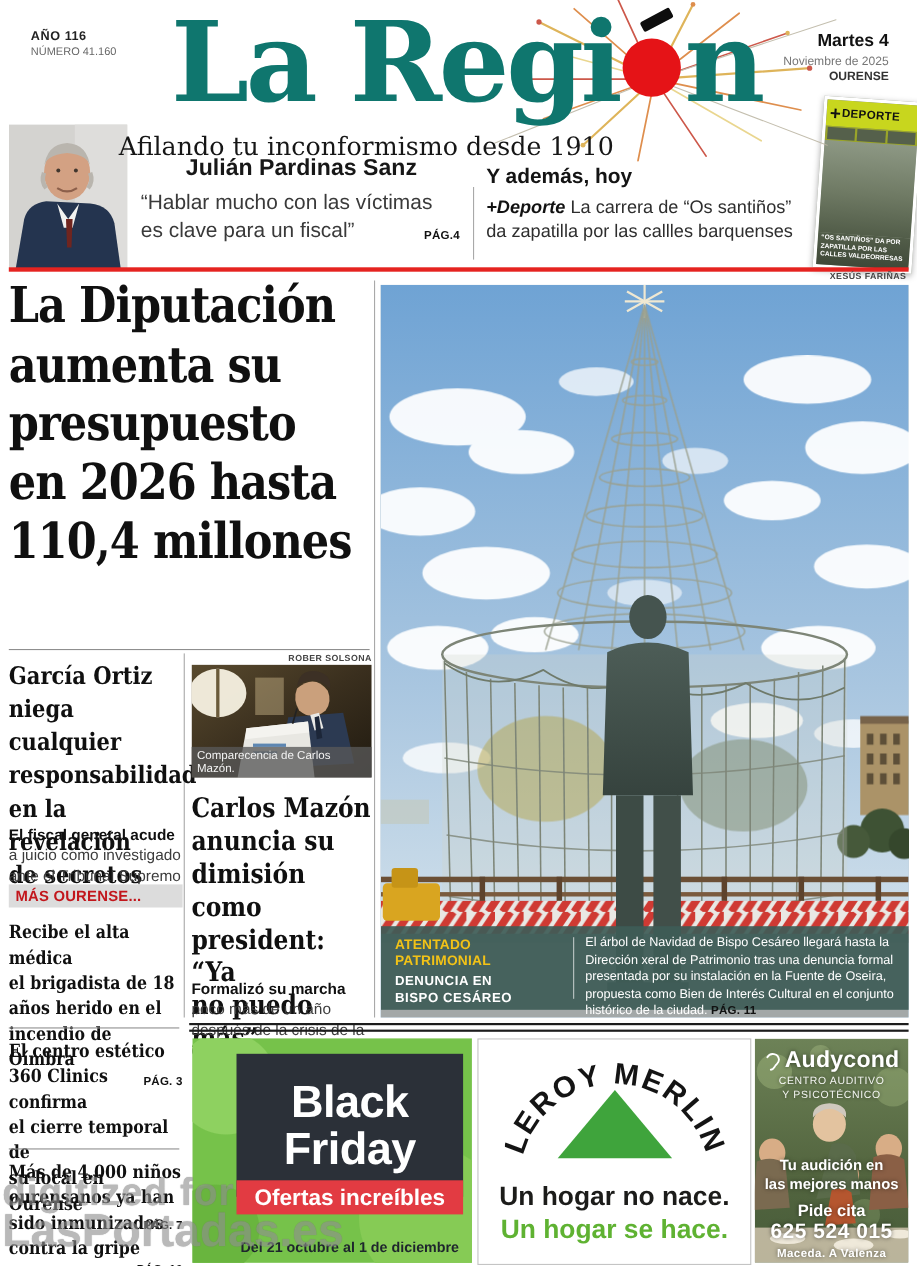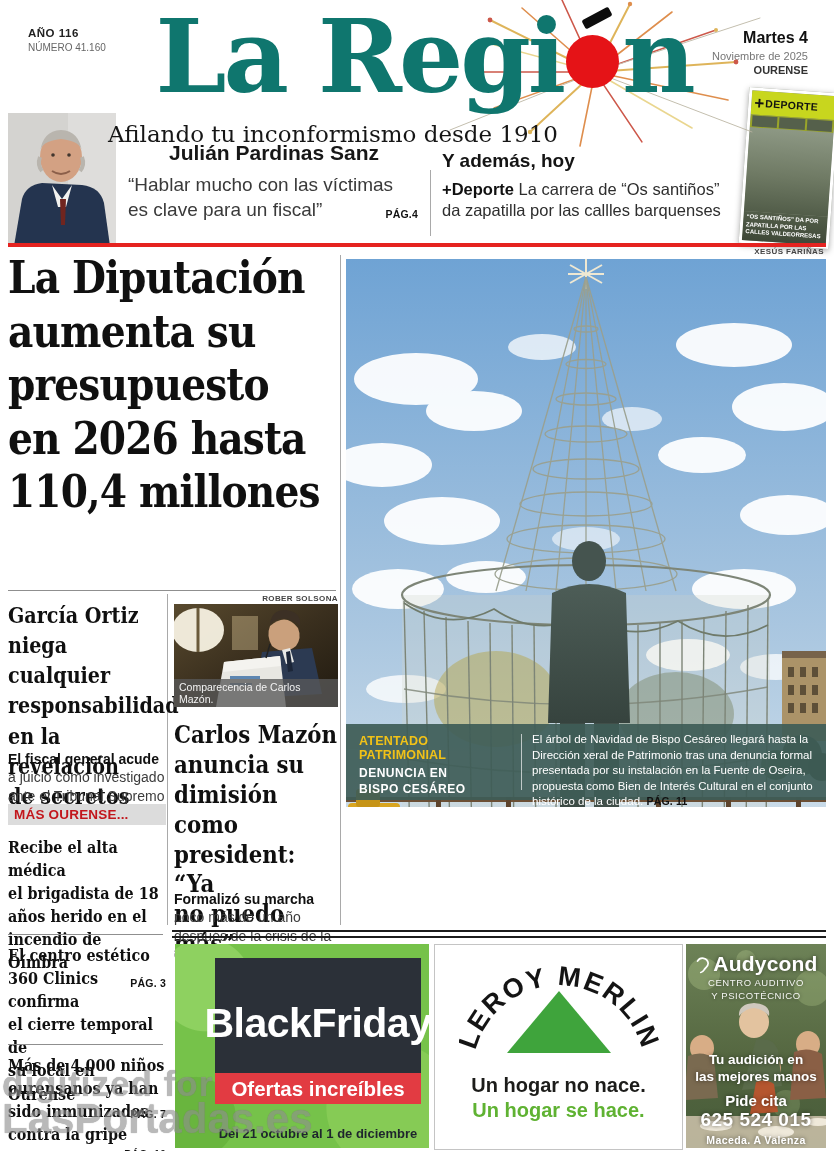--- a/index.html
+++ b/index.html
@@ -30,21 +30,21 @@
   #fireworks{left:430px;top:0;z-index:1;}
   #portrait{left:8px;top:113px;width:108px;height:133px;overflow:hidden;}
   #interview{left:128px;top:141px;width:292px;text-align:center;}
   #interview .name{font-size:21px;font-weight:bold;color:#171717;}
   #interview .quote{font-size:19px;color:#3a3a3a;margin-top:8px;line-height:1.3;text-align:left;}
   #interview .pg{position:absolute;right:2px;bottom:2px;}
   .vsep{width:1px;background:#a9a9a9;}
   #also{left:442px;top:150px;width:306px;}
   #also .t{font-size:19px;font-weight:bold;color:#141414;}
   #also .l{font-size:16.5px;color:#2e2e2e;margin-top:7px;line-height:1.3;}
-  #also .l b{color:#111;}
+  #also .l b{color:#111;font-style:italic;}
   #suppl{left:744px;top:90px;width:84px;height:150px;background:#8b9382;border:3px solid #fff;
     box-shadow:0 2px 6px rgba(0,0,0,.35);transform:rotate(4deg);overflow:hidden;}
   #suppl .head{height:24px;background:#c8d61e;color:#111;display:flex;align-items:center;padding:0 3px;}
   #suppl .plus{font-size:17px;font-weight:bold;line-height:1;}
   #suppl .brand{font-size:10.5px;font-weight:bold;letter-spacing:.3px;margin-left:1px;}
   #suppl .thumbs{height:11px;background:#9aa52a;display:flex;gap:2px;padding:1px 2px;}
   #suppl .thumbs i{flex:1;background:#55604b;}
   #suppl .photo{height:84px;background:linear-gradient(180deg,#8d9884 0%,#6f7a64 55%,#525d49 100%);}
   #suppl .cap{padding:2px 3px;color:#fff;font-size:6px;font-weight:bold;line-height:1.25;
     background:linear-gradient(180deg,#525d49,#3d4636);height:28px;}
@@ -75,47 +75,47 @@
   #mazcap{position:absolute;left:0;right:0;bottom:0;background:rgba(88,88,88,.78);color:#f2f2f2;
     font-size:10.5px;padding:2px 5px;}
   #mazonH{position:absolute;top:126px;left:0;width:164px;font-weight:bold;font-size:24.5px;
     line-height:1.22;color:#101010;}
   #mazonB{position:absolute;top:296px;left:0;width:164px;font-size:14px;line-height:1.32;color:#3c3c3c;}
   #mazonB b{color:#101010;}
   .pag.fr{float:right;margin-top:2px;}
 
   
   #photocredit{right:10px;top:247px;}
-  #mainphoto{left:346px;top:259px;width:480px;height:548px;overflow:hidden;background:#9db8cc;}
+  #mainphoto{left:346px;top:259px;width:480px;height:666px;overflow:hidden;background:#9db8cc;}
   #overlay{position:absolute;left:0;right:0;bottom:7px;height:76px;display:flex;
     background:rgba(62,92,87,.92);color:#fff;}
   #overlay .lft{width:158px;padding:10px 0 0 13px;}
   #overlay .kick{color:#f2c217;font-weight:bold;font-size:12.5px;letter-spacing:.2px;}
   #overlay .ttl{font-weight:bold;font-size:12px;line-height:1.3;letter-spacing:.5px;margin-top:4px;}
   #overlay .div{width:1px;background:rgba(255,255,255,.65);margin:10px 8px 10px 4px;}
   #overlay .rgt{flex:1;padding:8px 10px 0 2px;font-size:11.5px;line-height:1.35;}
   #overlay .rgt b{font-size:10.5px;}
 
   
   #dblrule{left:172px;right:8px;top:930px;height:4px;border-top:2px solid #1c1c1c;border-bottom:2px solid #1c1c1c;}
   .ad{top:944px;height:204px;}
   #adBF{left:175px;width:254px;background:#76c24a;
     background-image:radial-gradient(circle at 12% 20%,#8ed160 0 46px,transparent 47px),
                      radial-gradient(circle at 85% 80%,#86cb55 0 64px,transparent 65px),
                      radial-gradient(circle at 8% 85%,#69b53e 0 40px,transparent 41px);}
   #adBF .dark{position:absolute;left:40px;top:14px;width:206px;height:130px;background:#2b3038;
-    color:#fff;font-weight:bold;font-size:41px;line-height:1.04;display:flex;
+    color:#fff;font-weight:bold;font-size:41px;line-height:1.04;display:flex;flex-direction:column;
     align-items:center;justify-content:center;letter-spacing:-.5px;}
   #adBF .red{position:absolute;left:40px;top:129px;width:206px;height:31px;background:#e23b42;
     color:#fff;font-weight:bold;font-size:20.5px;display:flex;align-items:center;justify-content:center;}
   #adBF .dates{position:absolute;left:40px;top:182px;width:206px;text-align:center;
     font-weight:bold;font-size:13px;color:#1e252d;}
   #adLM{left:434px;width:247px;background:#fff;border:1px solid #c4c4c4;}
   #adLM .slogans{position:absolute;left:0;right:0;top:128px;text-align:center;
-    font-weight:bold;font-size:20px;line-height:1.25;}
+    font-weight:bold;font-size:24px;line-height:1.25;}
   #adLM .s1{color:#1c1c1a;}
   #adLM .s2{color:#5fb232;}
   #adAU{left:686px;width:140px;overflow:hidden;color:#fff;}
   #adAU .txt{position:absolute;inset:0;text-align:center;text-shadow:0 0 4px rgba(0,0,0,.55);}
   #adAU .logo{margin-top:8px;font-size:21px;font-weight:bold;letter-spacing:.2px;display:flex;
     align-items:center;justify-content:center;gap:2px;}
   #adAU .sub{font-size:9.5px;letter-spacing:.6px;opacity:.92;line-height:1.4;}
   #adAU .tag{margin-top:48px;font-weight:bold;font-size:13.5px;line-height:1.3;}
   #adAU .cta{margin-top:6px;font-weight:bold;font-size:15px;}
   #adAU .phone{font-weight:bold;font-size:19px;letter-spacing:.5px;}

